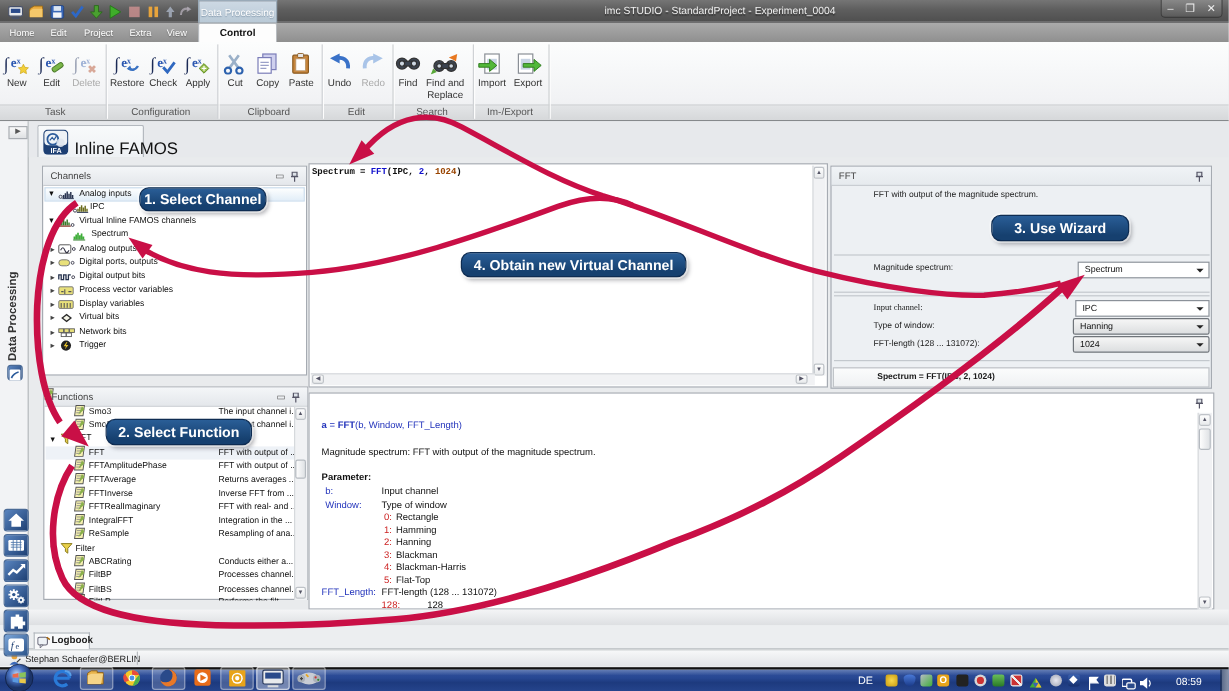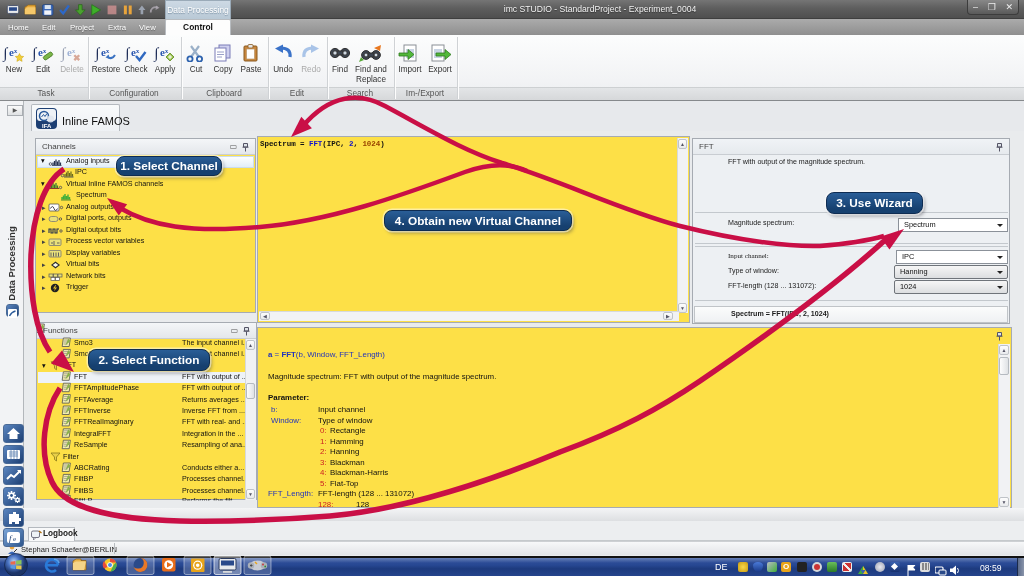--- a/index.html
+++ b/index.html
@@ -40,24 +40,24 @@
   #sidebtn { left:7px; top:105px; width:16px; height:11px; background:linear-gradient(#fafafa,#dfe1e3); border:1px solid #a9adb2; font-size:6px; color:#555; text-align:center; line-height:9px;}
   #vtext { left:-27px; top:258px; width:76px; font-size:9.5px; font-weight:bold; color:#333;
     transform:rotate(-90deg); text-align:center;}
   .sideicon { left:3px; width:21px; height:19px; border-radius:3px; border:1px solid #4a6a96;
     background:linear-gradient(135deg,#5a85c0,#1d3f73); }
 
   
   #tabbar { left:24px; top:101px; width:1000px; height:30px; background:#e7e9ec;}
   #ifatab { left:31px; top:104px; width:89px; height:27px; background:linear-gradient(#f8fafb,#eef1f4);
     border:1px solid #b4b9bf; border-bottom:none; border-radius:2px 2px 0 0;}
-  #ifatab span { position:absolute; left:30px; top:9.5px; font-size:11px; white-space:nowrap; color:#111;}
-
-  
-  .panel { border:1px solid #a6abb2; background:#fde047;}
+  #ifatab span { position:absolute; left:30px; top:9.5px; font-size:14px; white-space:nowrap; color:#111;}
+
+  
+  .panel { border:1px solid #a6abb2; background:#ffffff;}
   .phead { position:absolute; left:0; top:0; right:0; height:16px; background:linear-gradient(#f4f6f8,#e4e7eb);
     border-bottom:1px solid #c9cdd2; font-size:8px; color:#444; padding:3px 0 0 6px;}
   .phico { position:absolute; top:4px; font-size:8px; color:#555; line-height:8px;}
 
   #chpanel { left:35px; top:138px; width:221px; height:175px;}
   #fnpanel { left:36px; top:322px; width:221px; height:178px;}
   #editor  { left:257px; top:136px; width:433px; height:187px;}
   #fftpanel{ left:692px; top:138px; width:318px; height:186px; background:#edf0f3;}
   #helppanel{ left:257px; top:327px; width:755px; height:181px;}
 
@@ -741,14 +741,14 @@
     <path d="M 107,198 L 127.1,204.2 L 118.8,215.4 Z"></path>
 
     <path d="M 904,229 L 889.5,249.6 L 880.1,236.8 Z"></path>
 
     <path d="M 74,372 L 51,363.5 L 62,350.5 Z"></path>
   </g>
 </svg>
 
 <div class="callout" style="left:116px; top:156px; width:106px; height:20px; line-height:19px;">1. Select Channel</div>
 <div class="callout" style="left:88px; top:349px; width:122px; height:22px; line-height:21px;">2. Select Function</div>
-<div class="callout" style="left:826px; top:192px; width:97px; height:22px; line-height:21px;">3. Use Wizard</div>
+<div class="callout" style="left:826px; top:179px; width:115px; height:22px; line-height:21px;">3. Use Wizard</div>
 <div class="callout" style="left:384px; top:210px; width:188px; height:21px; line-height:20px;">4. Obtain new Virtual Channel</div>
 
 </body></html>

